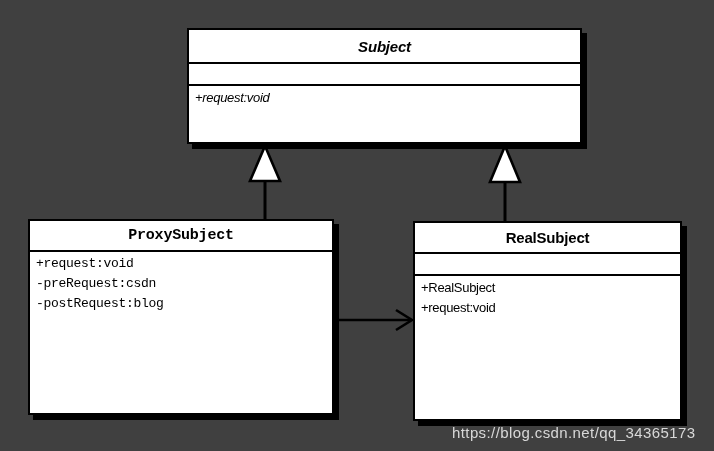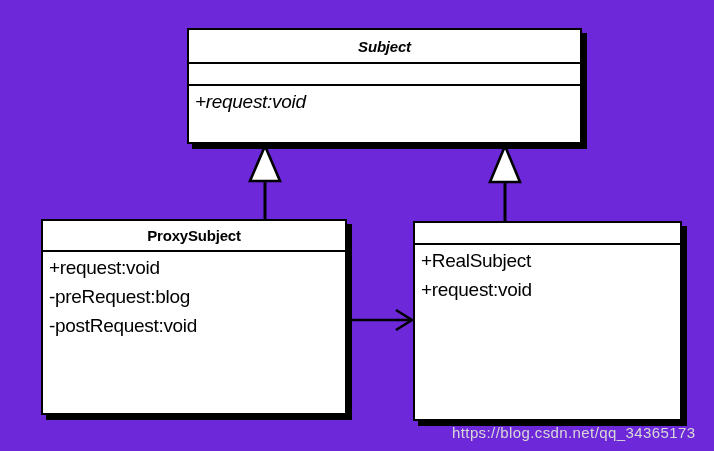--- a/index.html
+++ b/index.html
@@ -4,21 +4,21 @@
 <style>
   html, body {
     margin: 0;
     padding: 0;
     background: #ffffff;
   }
   #canvas {
     position: relative;
     width: 714px;
     height: 451px;
-    background: #6d28d9;
+    background: #404040;
     overflow: hidden;
     font-family: "Liberation Sans", sans-serif;
   }
   
   .uml-class {
     position: absolute;
     box-sizing: border-box;
     background: #ffffff;
     border: 2px solid #000000;
     display: flex;
@@ -44,21 +44,21 @@
     align-items: center;
     justify-content: center;
   }
   .cls-title.abstract {
     font-style: italic;
   }
   .cls-attrs, .cls-ops {
     padding: 2px 5px 2px 6px;
   }
   .member {
-    font-size: 19px;
+    font-size: 13px;
     line-height: 1.52;
     white-space: nowrap;
     letter-spacing: -0.3px;
     color: #000000;
   }
   .member.abstract {
     font-style: italic;
   }
   .empty-compartment {
     height: 16px;
@@ -115,30 +115,31 @@
   <div class="uml-class shadowed" style="left:187px; top:28px; width:395px; height:116px;">
     <div class="compartment cls-title abstract" style="height:32px;">Subject</div>
     <div class="compartment cls-attrs">
       <div class="empty-compartment"></div>
     </div>
     <div class="compartment cls-ops" style="flex:1;">
       <div class="member abstract">+request:void</div>
     </div>
   </div>
 
-  <div class="uml-class shadowed" style="left:41px; top:219px; width:306px; height:196px;">
+  <div class="uml-class shadowed" style="left:28px; top:219px; width:306px; height:196px;font-family:Liberation Mono, monospace;">
     <div class="compartment cls-title" style="height:29px;">ProxySubject</div>
     <div class="compartment cls-ops" style="flex:1;">
       <div class="member">+request:void</div>
-      <div class="member">-preRequest:blog</div>
-      <div class="member">-postRequest:void</div>
+      <div class="member">-preRequest:csdn</div>
+      <div class="member">-postRequest:blog</div>
     </div>
   </div>
 
   <div class="uml-class shadowed" style="left:413px; top:221px; width:269px; height:200px;">
+    <div class="compartment cls-title" style="height:29px;">RealSubject</div>
     <div class="compartment cls-attrs">
       <div class="empty-compartment"></div>
     </div>
     <div class="compartment cls-ops" style="flex:1;">
       <div class="member">+RealSubject</div>
       <div class="member">+request:void</div>
     </div>
   </div>
 
   <div class="watermark">https://blog.csdn.net/qq_34365173</div>

